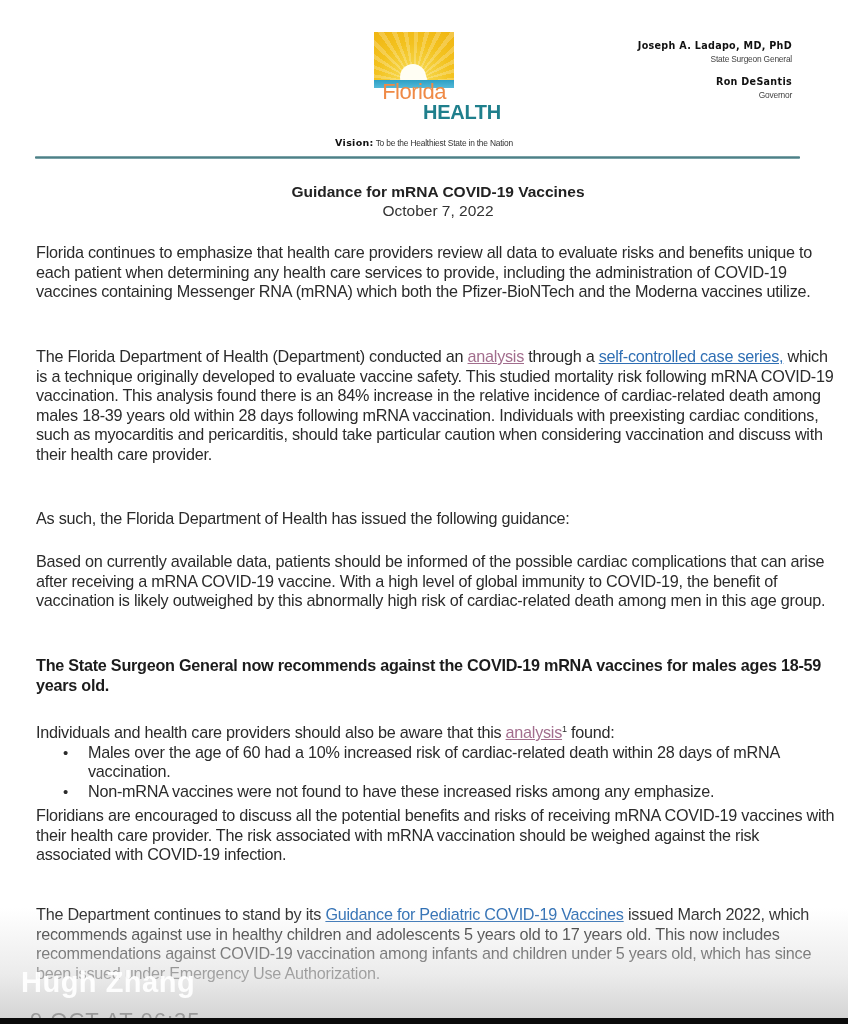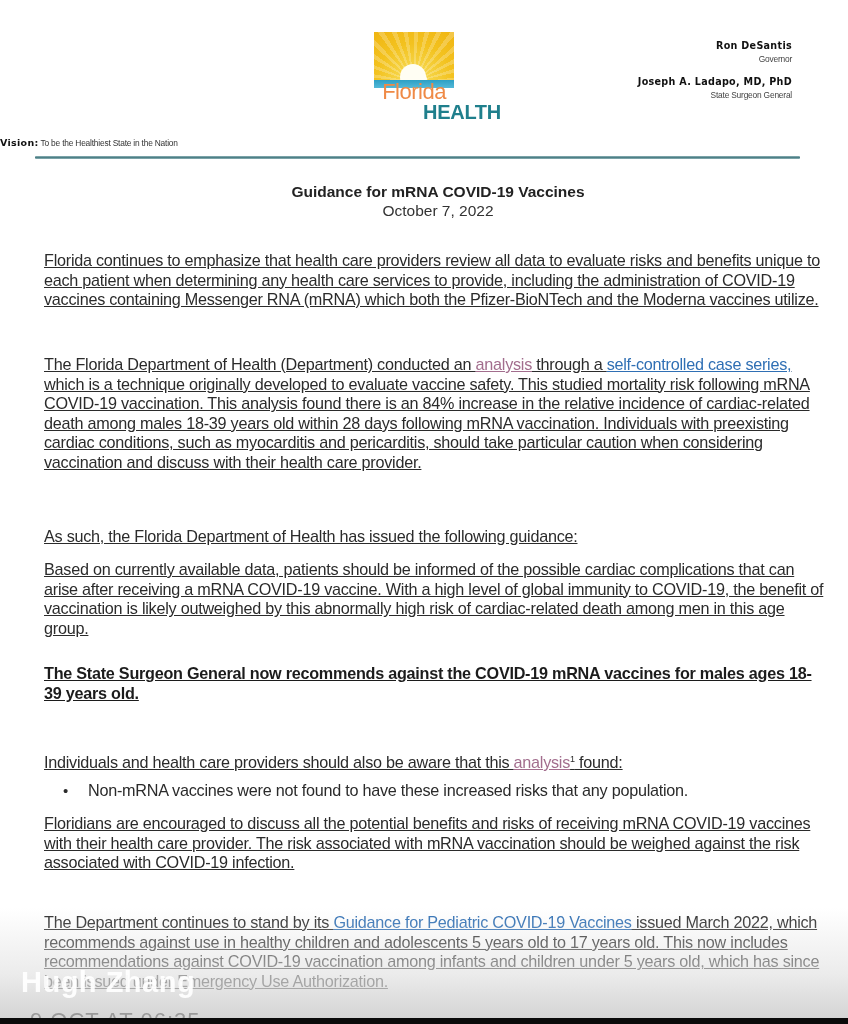--- a/index.html
+++ b/index.html
@@ -35,41 +35,41 @@
     .logo-florida { position: absolute; left: 0; top: 49px; width: 84px; text-align: center;
       font-size: 22px; line-height: 22px; color: #ef8a46; font-family: "Liberation Sans", sans-serif; letter-spacing: -0.5px; }
     .logo-health { position: absolute; left: 0; top: 69px; width: 84px; text-align: center;
       font-size: 20px; line-height: 22px; font-weight: bold; color: #1f7f8c; font-family: "Liberation Sans", sans-serif; letter-spacing: -0.3px; margin-left: 48px; }
 
     .officials { position: absolute; right: 56px; top: 40px; text-align: right; }
     .official-name { font-family: "DejaVu Sans", sans-serif; font-size: 9.6px; font-weight: bold; color: #111; letter-spacing: 0.3px; }
     .official-title { font-size: 8.4px; color: #444; margin-top: 3px; letter-spacing: -0.2px; }
     .official-block + .official-block { margin-top: 12px; }
 
-    .vision { position: absolute; left: 0; width: 848px; top: 137px; text-align: left; font-size: 8.4px; color: #333; letter-spacing: -0.2px; }
+    .vision { position: absolute; left: 0; width: 848px; top: 137px; text-align: center; font-size: 8.4px; color: #333; letter-spacing: -0.2px; }
     .vision b { font-family: "DejaVu Sans", sans-serif; font-size: 9.5px; color: #111; letter-spacing: 0.3px; }
 
     .divider { position: absolute; left: 35px; top: 156px; width: 765px; height: 3px;
       background: linear-gradient(#8fb4b8, #4e7f86 50%, #8fb4b8); border-radius: 1px; }
 
     
     .doc-title { position: absolute; left: 0; width: 876px; top: 183px; text-align: center;
       font-size: 15.5px; font-weight: bold; color: #222; }
     .doc-date { position: absolute; left: 0; width: 876px; top: 202px; text-align: center;
       font-size: 15.5px; color: #333; }
 
     
     .body { position: absolute; left: 36px; top: 243px; width: 800px; font-size: 16.2px; line-height: 19.6px; color: #2b2b2b; letter-spacing: -0.25px; }
-    .body p { margin: 8px; text-decoration: underline; }
+    .body p { margin: 0; }
     .p1 { position: absolute; top: 0; }
     .p2 { position: absolute; top: 104px; }
-    .p3 { position: absolute; top: 276px; }
+    .p3 { position: absolute; top: 266px; }
     .p4 { position: absolute; top: 309px; }
     .p5 { position: absolute; top: 413px; font-weight: bold; color: #1c1c1c; }
-    .p6 { position: absolute; top: 502px; }
+    .p6 { position: absolute; top: 480px; }
     .p7 { position: absolute; top: 563px; }
     .p8 { position: absolute; top: 662px; }
 
     .link-visited { color: #a26d8d; text-decoration: underline; }
     .link { color: #2f6fb4; text-decoration: underline; text-align: center; }
     sup { font-size: 9px; line-height: 0; }
 
     ul.bullets { margin: 0; padding-left: 52px; list-style: none; }
     ul.bullets li { position: relative; }
     ul.bullets li::before { content: "\2022"; position: absolute; left: -25px; font-size: 15px; }
@@ -91,51 +91,52 @@
   <div class="logo">
     <div class="logo-sky"></div>
     <div class="logo-sun"></div>
     <div class="logo-water"></div>
     <div class="logo-florida">Florida</div>
     <div class="logo-health">HEALTH</div>
   </div>
 
   <div class="officials">
     <div class="official-block">
+      <div class="official-name">Joseph A. Ladapo, MD, PhD</div>
+      <div class="official-title">State Surgeon General</div>
+    </div>
+    <div class="official-block">
       <div class="official-name">Ron DeSantis</div>
       <div class="official-title">Governor</div>
-    </div>
-    <div class="official-block">
-      <div class="official-name">Joseph A. Ladapo, MD, PhD</div>
-      <div class="official-title">State Surgeon General</div>
     </div>
   </div>
 
   <div class="vision"><b>Vision:</b><span> To be the Healthiest State in the Nation</span></div>
 
   <div class="divider"></div>
 
   <div class="doc-title">Guidance for mRNA COVID-19 Vaccines</div>
   <div class="doc-date">October 7, 2022</div>
 
   <div class="body">
     <p class="p1">Florida continues to emphasize that health care providers review all data to evaluate risks and benefits unique to each patient when determining any health care services to provide, including the administration of COVID-19 vaccines containing Messenger RNA (mRNA) which both the Pfizer-BioNTech and the Moderna vaccines utilize.</p>
 
     <p class="p2"><span>The Florida Department of Health (Department) conducted an </span><a class="link-visited">analysis</a><span> through a </span><a class="link">self-controlled case series,</a><span> which is a technique originally developed to evaluate vaccine safety. This studied mortality risk following mRNA COVID-19 vaccination. This analysis found there is an 84% increase in the relative incidence of cardiac-related death among males 18-39 years old within 28 days following mRNA vaccination. Individuals with preexisting cardiac conditions, such as myocarditis and pericarditis, should take particular caution when considering vaccination and discuss with their health care provider.</span></p>
 
     <p class="p3">As such, the Florida Department of Health has issued the following guidance:</p>
 
     <p class="p4">Based on currently available data, patients should be informed of the possible cardiac complications that can arise after receiving a mRNA COVID-19 vaccine. With a high level of global immunity to COVID-19, the benefit of vaccination is likely outweighed by this abnormally high risk of cardiac-related death among men in this age group.</p>
 
-    <p class="p5">The State Surgeon General now recommends against the COVID-19 mRNA vaccines for males ages 18-39 years old.</p>
+    <p class="p5">The State Surgeon General now recommends against the COVID-19 mRNA vaccines for males ages 18-59 years old.</p>
 
     <div class="p6">
       <p><span>Individuals and health care providers should also be aware that this </span><a class="link-visited">analysis</a><sup>1</sup><span> found:</span></p>
       <ul class="bullets">
-        <li>Non-mRNA vaccines were not found to have these increased risks that any population.</li>
+        <li>Males over the age of 60 had a 10% increased risk of cardiac-related death within 28 days of mRNA vaccination.</li>
+        <li>Non-mRNA vaccines were not found to have these increased risks among any emphasize.</li>
       </ul>
     </div>
 
     <p class="p7">Floridians are encouraged to discuss all the potential benefits and risks of receiving mRNA COVID-19 vaccines with their health care provider. The risk associated with mRNA vaccination should be weighed against the risk associated with COVID-19 infection.</p>
 
     <p class="p8"><span>The Department continues to stand by its </span><a class="link">Guidance for Pediatric COVID-19 Vaccines</a><span> issued March 2022, which recommends against use in healthy children and adolescents 5 years old to 17 years old. This now includes recommendations against COVID-19 vaccination among infants and children under 5 years old, which has since been issued under Emergency Use Authorization.</span></p>
   </div>
 
   <div class="bottom-fade"></div>
   <div class="overlay-author">Hugh Zhang</div>

